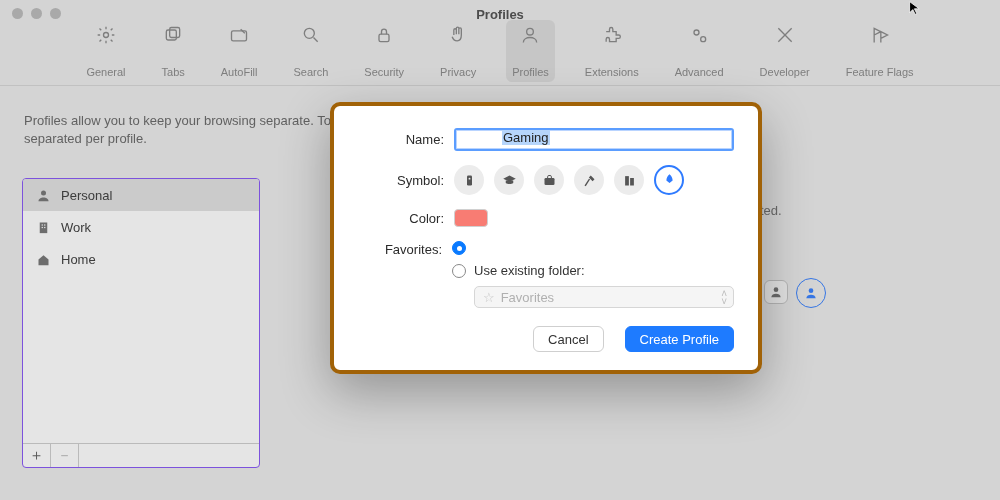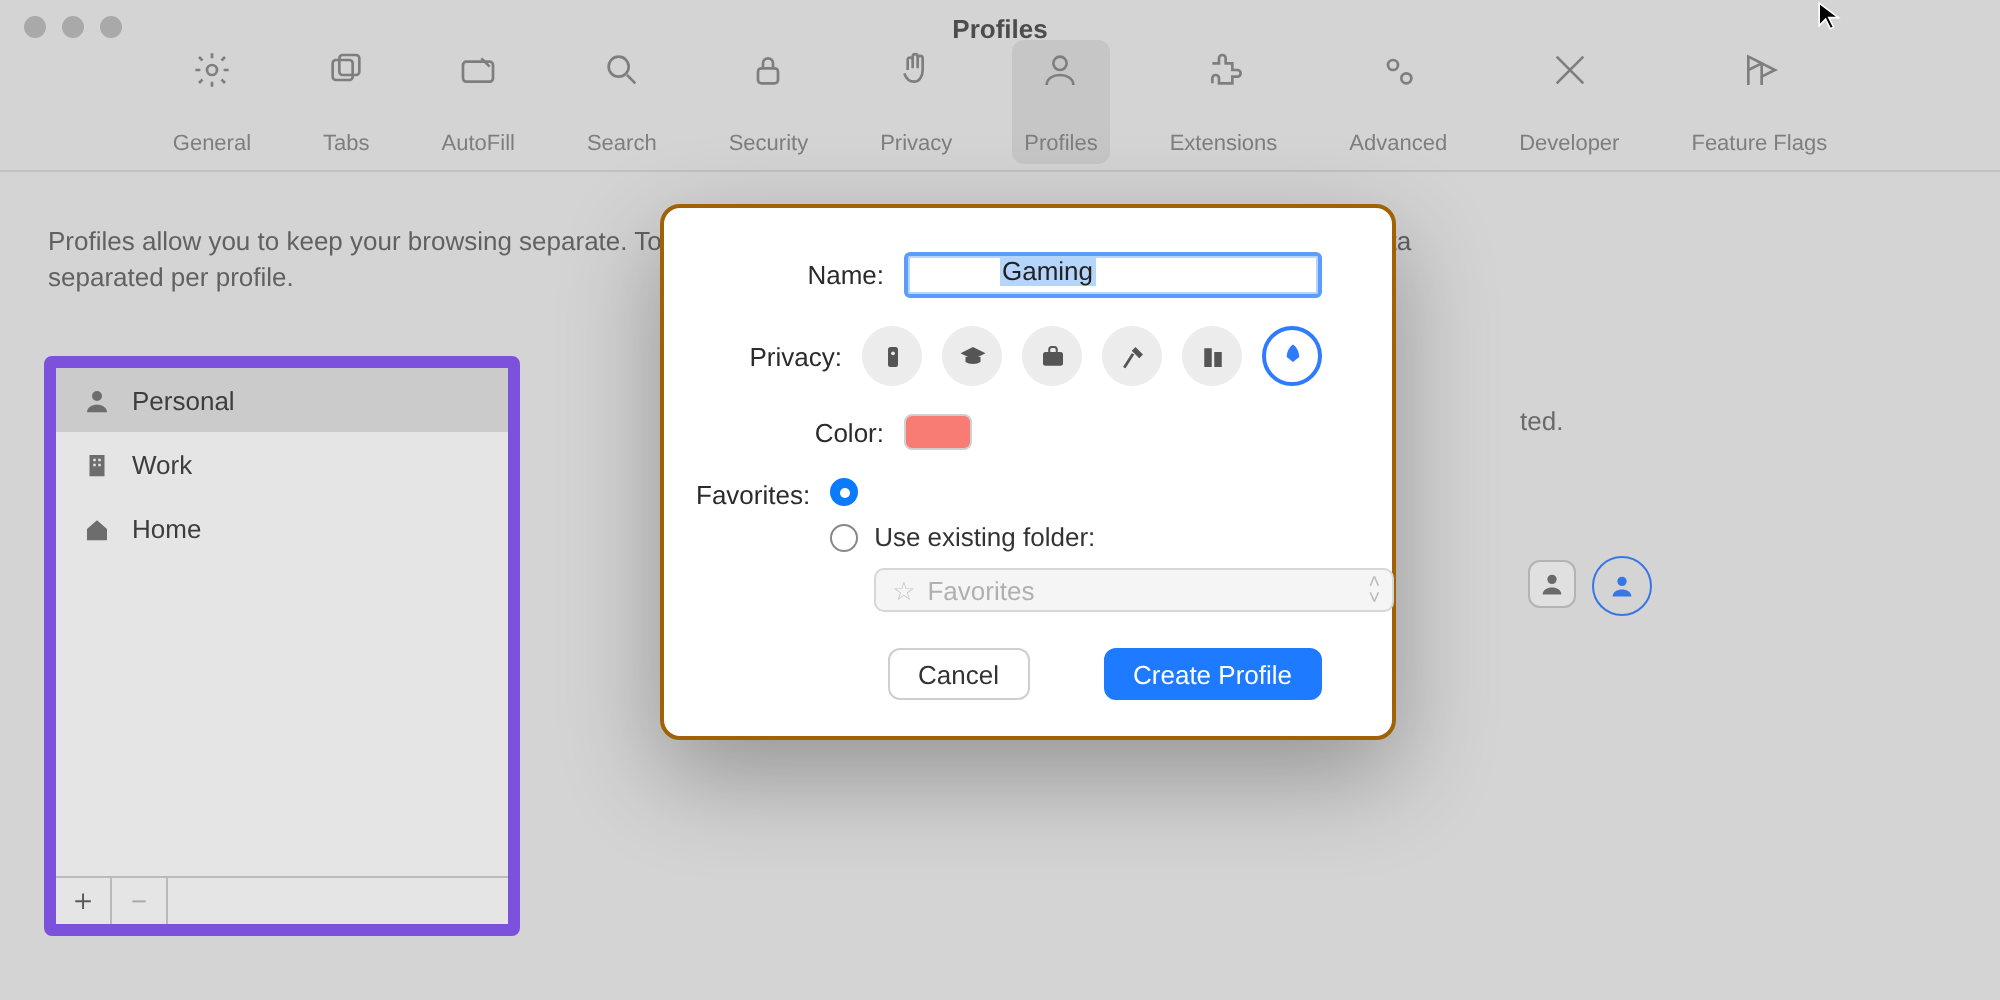--- a/index.html
+++ b/index.html
@@ -13,54 +13,54 @@
   
   .toolbar { position:absolute; top:30px; left:0; right:0; height:52px; display:flex; gap:24px; justify-content:center; align-items:flex-end; color:#8d8d8d; }
   .tbitem { display:flex; flex-direction:column; align-items:center; gap:20px; padding:4px 6px; border-radius:6px; font-size:11px; }
   .tbitem.selected { background:#ddd; }
   .tbicon { width:22px; height:22px; display:flex; align-items:center; justify-content:center; }
   .tbicon svg { width:20px; height:20px; stroke:#8d8d8d; fill:none; stroke-width:1.6; }
   .sep { position:absolute; top:85px; left:0; right:0; height:1px; background:#d7d7d7; }
   
   .desc { position:absolute; top:112px; left:24px; right:24px; color:#6d6d6d; line-height:1.4; font-size:13px; }
   
-  .listbox { position:absolute; top:178px; left:22px; width:238px; height:290px; background:#fff; border:6px solid #8b5cf6; border-radius:4px; overflow:hidden; }
+  .listbox { position:absolute; top:178px; left:22px; width:238px; height:290px; background:#fff; border:1px solid #8b5cf6; border-radius:4px; overflow:hidden; }
   .lrow { display:flex; align-items:center; gap:10px; padding:8px 12px; font-size:13px; color:#444; }
   .lrow.selected { background:#e2e2e2; }
   .licon { width:16px; height:16px; display:flex; align-items:center; justify-content:center; color:#6d6d6d; }
   .licon svg { width:15px; height:15px; fill:#7a7a7a; }
   .listfooter { position:absolute; bottom:0; left:0; right:0; height:24px; border-top:1px solid #d0d0d0; display:flex; align-items:stretch; }
   .lfbtn { width:28px; display:flex; align-items:center; justify-content:center; border-right:1px solid #d0d0d0; color:#666; font-size:15px; }
   
   .hint1 { position:absolute; top:203px; left:760px; color:#777; }
   .hint-icon-box { position:absolute; top:280px; left:764px; width:24px; height:24px; border:1px solid #c8c8c8; border-radius:6px; background:#fafafa; display:flex; align-items:center; justify-content:center; }
   .hint-icon-circle { position:absolute; top:278px; left:796px; width:30px; height:30px; border:1.5px solid #3d84ff; border-radius:50%; display:flex; align-items:center; justify-content:center; }
   .hint-icon-circle svg, .hint-icon-box svg { width:14px; height:14px; fill:#3d84ff; }
   .hint-icon-box svg { fill:#777; }
   
-  .modal { position:absolute; top:102px; left:330px; width:368px; background:#fff; border:2px solid #a16207; border-radius:10px; box-shadow:0 18px 50px rgba(0,0,0,0.30); padding:22px 35px 18px 16px; z-index:20; }
+  .modal { position:absolute; top:102px; left:330px; width:432px; background:#fff; border:4px solid #a16207; border-radius:10px; box-shadow:0 18px 50px rgba(0,0,0,0.30); padding:22px 24px 18px 16px; z-index:20; }
   .mrow { display:flex; align-items:center; margin-bottom:14px; }
   .mlabel { width:104px; text-align:right; padding-right:10px; color:#2b2b2b; }
   .namefield { flex:1; height:23px; border:2.5px solid #5b9dff; border-radius:3px; padding:0 6px; font-size:13px; color:#222; background:#fff; box-shadow: inset 0 0 0 1px #b9d4ff; }
   .namefield .seltext { background:#b6d5fb; padding:0 1px;margin-left:40px; }
   .symrow { display:flex; gap:10px; }
   .sym { width:30px; height:30px; border-radius:50%; background:#ececec; display:flex; align-items:center; justify-content:center; }
   .sym svg { width:15px; height:15px; fill:#555; }
   .sym.selected { background:#fff; border:2px solid #2f7bff; }
   .sym.selected svg { fill:#2f7bff; }
   .swatch { width:34px; height:18px; border-radius:4px; border:1px solid #d0d0d0; }
   .radio-row { display:flex; align-items:center; gap:8px; margin-bottom:8px; }
   .radio { width:14px; height:14px; border-radius:50%; border:1px solid #888; display:flex; align-items:center; justify-content:center; background:#fff; flex:0 0 auto;}
   .radio.checked { border-color:#0a7aff; background:#0a7aff; }
   .radio.checked::after { content:""; width:5px; height:5px; border-radius:50%; background:#fff; }
   .popup { width:260px; height:22px; border:1px solid #d6d6d6; border-radius:5px; background:#f5f5f5; color:#b0b0b0; display:flex; align-items:center; padding:0 8px; gap:6px; position:relative; }
   .popup .chev { position:absolute; right:6px; top:3px; font-size:10px; color:#bbb; line-height:8px; }
   .btnrow { display:flex; justify-content:flex-end; gap:21px; margin-top:18px; }
   .btn { height:26px; padding:0 14px; border-radius:6px; border:1px solid #cfcfcf; background:#fff; font-size:13px; display:flex; align-items:center; }
-  .btn.primary { background:#1e7bff; border-color:#1e7bff; color:#fff; font-weight:500;margin-left:16px; }
+  .btn.primary { background:#1e7bff; border-color:#1e7bff; color:#fff; font-weight:500; }
   .rightcontent { flex:1; }
   .favfirst { align-items:flex-start; }
   .favfirst .mlabel { margin-top:1px; }
   .cursor { position:absolute; top:0px; left:908px; z-index:30; }
   .cursor svg { width:16px; height:16px; }
 </style>
 </head>
 <body>
 <div id="stage">
 
@@ -226,21 +226,21 @@
     </div>
 
   <div id="dim"></div>
 
   <div class="modal">
     <div class="mrow">
       <div class="mlabel">Name:</div>
       <div class="namefield"><span class="seltext">Gaming</span></div>
     </div>
     <div class="mrow">
-      <div class="mlabel">Privacy:</div>
+      <div class="mlabel">Symbol:</div>
       <div class="rightcontent symrow">
         <div class="sym">
             <svg viewBox="0 0 24 24">
               <rect x="8" y="4" width="8" height="16" rx="2"></rect>
               <circle cx="12" cy="9" r="1.5" fill="#ececec"></circle>
             </svg>
           </div>
         <div class="sym">
             <svg viewBox="0 0 24 24">
               <path d="M2 9l10-5 10 5-10 5z"></path>

